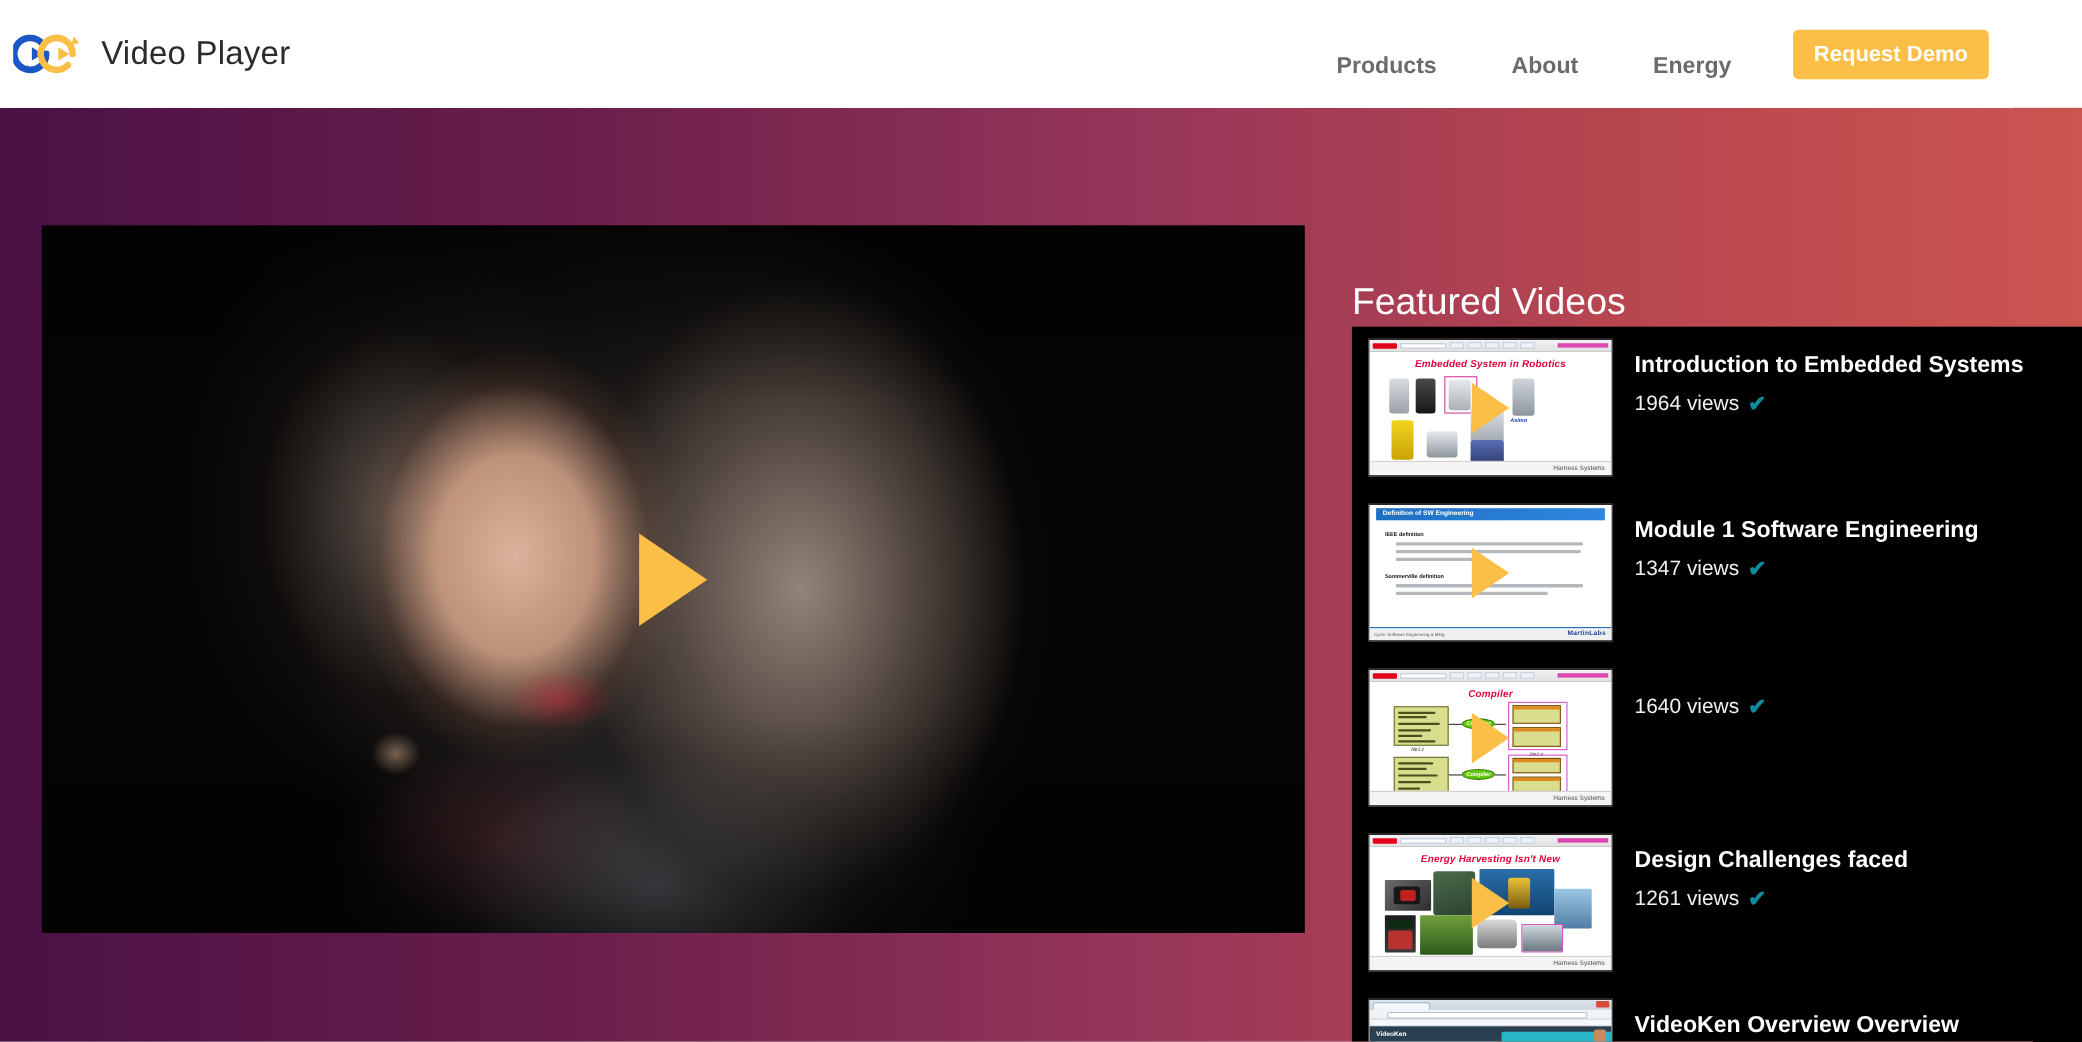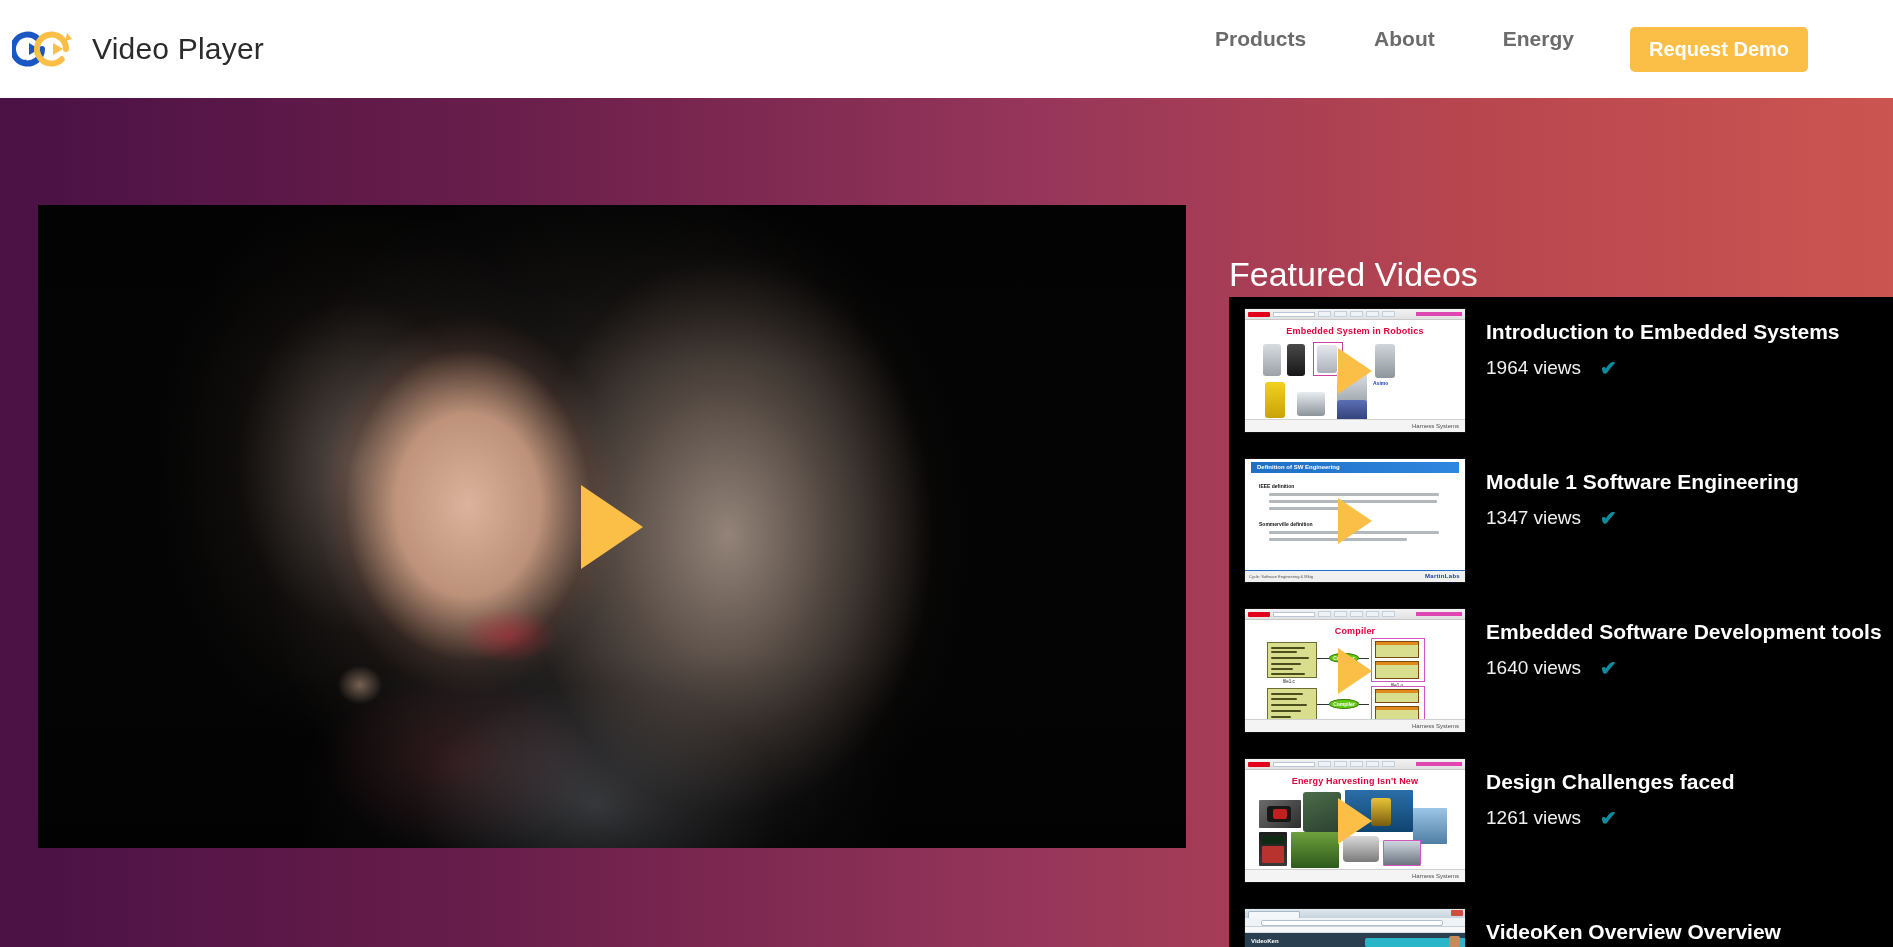--- a/index.html
+++ b/index.html
@@ -17,21 +17,21 @@
     background: #ffffff;
     display: flex; align-items: center;
     z-index: 20;
   }
   #brand { display: flex; align-items: center; margin-left: 12px; }
   #logo-mark { width: 72px; height: 60px; flex: none; }
   #brand-name {
     font-size: 30px; color: #2b2b2b; letter-spacing: .2px;
     margin-left: 8px; white-space: nowrap;
   }
-  #nav { margin-left: auto; display: flex; align-items: flex-start; padding-right: 22px; }
+  #nav { margin-left: auto; display: flex; align-items: flex-end; padding-right: 22px; }
   .nav-link {
     font-size: 21px; font-weight: bold; color: #6b6b6b;
     margin-right: 68px; text-decoration: none; cursor: pointer;
     white-space: nowrap;
   }
   .nav-link:last-of-type { margin-right: 56px; }
   #request-demo {
     background: #FBBE46; color: #ffffff;
     font-size: 20px; font-weight: bold;
     border: none; border-radius: 5px;
@@ -109,42 +109,42 @@
     border-bottom: 23px solid transparent;
     z-index: 5;
   }
   .meta { padding-left: 20px; padding-top: 11px; min-width: 0; }
   .v-title {
     font-size: 21px; font-weight: bold; color: #ffffff;
     white-space: nowrap; line-height: 1.2;
   }
   .v-views {
     margin-top: 13px; font-size: 19px; color: #f0f0f0;
-    display: flex; align-items: center; gap: 19px;
+    display: flex; align-items: center; gap: 8px;
   }
   .check { color: #0E8C9E; font-size: 20px; font-weight: bold; line-height: 1; }
 
   
   .slide-chrome {
     position: absolute; left: 0; top: 0; right: 0; height: 11px;
     background: linear-gradient(to bottom,#f2f2f2,#e2e2e2);
     border-bottom: 1px solid #c9c9c9;
     display: flex; align-items: center; gap: 3px; padding: 0 3px;
   }
   .slide-chrome .bosch { width: 22px; height: 5px; background: #e2001a; border-radius: 1px; }
   .slide-chrome .fld { width: 42px; height: 5px; background: #fff; border: 1px solid #b9c6d8; }
   .slide-chrome .btn { width: 13px; height: 6px; background: #eef3f8; border: 1px solid #c3cfdd; }
   .slide-chrome .right { margin-left: auto; width: 46px; height: 4px; background: #d8009a; opacity: .7; }
   .slide-foot {
     position: absolute; left: 0; right: 0; bottom: 0; height: 13px;
     background: #f4f4f4; border-top: 1px solid #d0d0d0;
     font-size: 6px; color: #4d4d4d; text-align: right; padding-right: 6px; line-height: 13px;
     font-family: "Liberation Sans", sans-serif;
   }
-  .slide-body { position: absolute; left: 0; right: 0; top: 11px; bottom: 13px; background: #ffffff; }
+  .slide-body { position: absolute; left: 0; right: 0; top: 11px; bottom: 13px; background: #ffffff; font-style: italic; }
   .slide-h {
     text-align: center; font-size: 9px; font-weight: bold;
     color: #e2003c; padding-top: 6px; letter-spacing: .2px;
   }
 
   
   .robots { position: absolute; left: 0; right: 0; top: 20px; bottom: 12px; }
   .robot { position: absolute; border-radius: 3px; }
   .r-sel { position: absolute; border: 1.5px solid #d13fa0; }
   .cap { position: absolute; font-size: 5px; color: #1a3fb0; font-weight: bold; }
@@ -355,21 +355,20 @@
               </div>
             <div class="out-inner" style="left:3px;top:19px;width:44px;height:14px;">
                 <span class="hd"></span>
               </div>
           </div>
         </div>
         <div class="slide-foot">Harness Systems</div>
         <div class="thumb-play"></div>
       </div>
       <div class="meta">
-        <div class="v-title">Embedded Software Development tools</div>
         <div class="v-views">
           <span>1640 views</span>
           <span class="check">✔</span>
         </div>
       </div>
     </div>
 
     <div class="video-item">
       <div class="thumb">
         <div class="slide-chrome">

